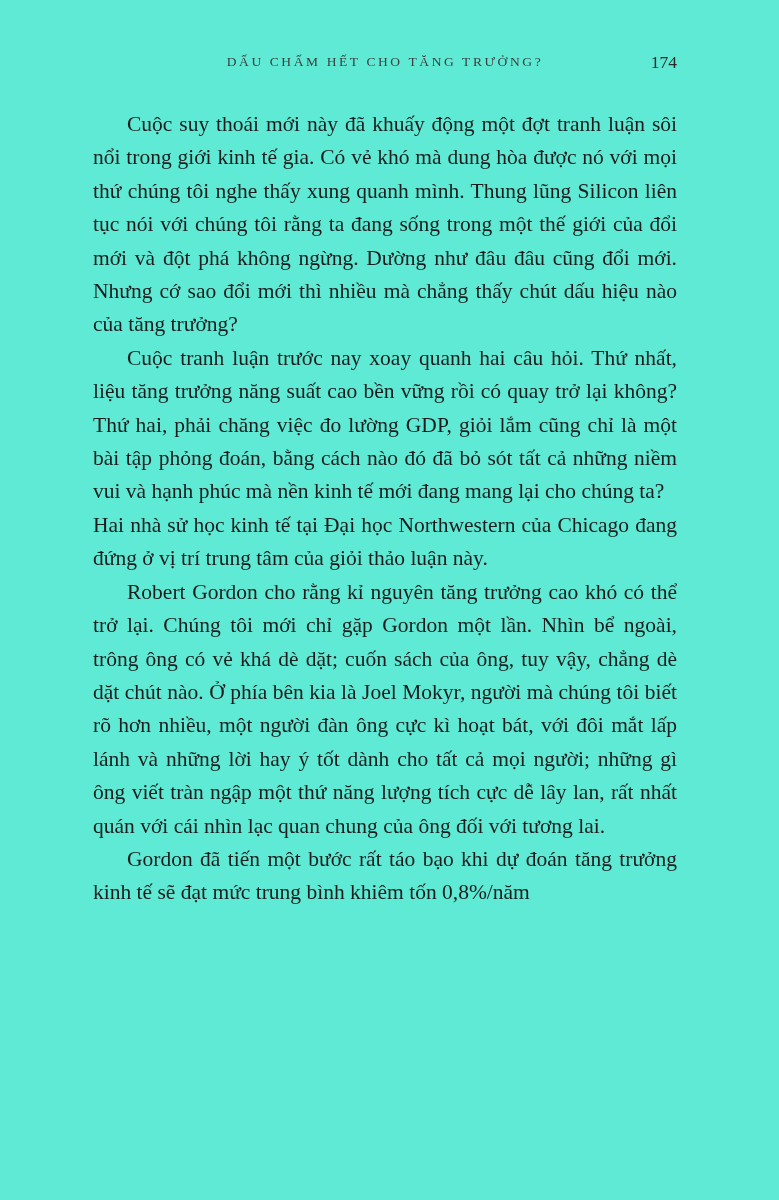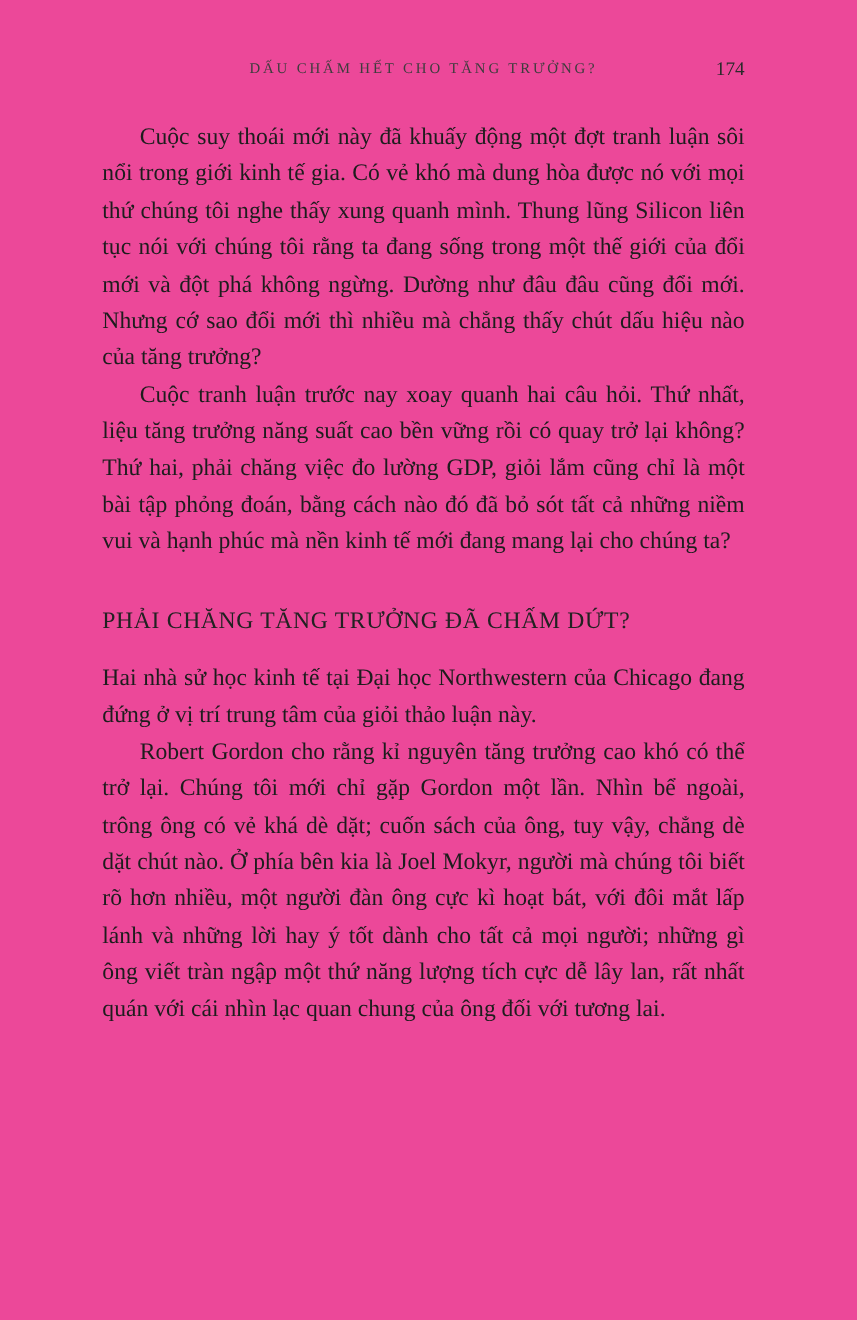--- a/index.html
+++ b/index.html
@@ -4,21 +4,21 @@
 <style>
   html, body {
     margin: 0;
     padding: 0;
     background: #ffffff;
   }
   .page {
     position: relative;
     width: 779px;
     height: 1200px;
-    background: #ec4899;
+    background: #5eead4;
     font-family: "Liberation Serif", "DejaVu Serif", serif;
     color: #1d1d1d;
     overflow: hidden;
   }
   .running-header {
     position: absolute;
     top: 52px;
     left: 93px;
     width: 584px;
     height: 24px;
@@ -78,19 +78,19 @@
 
   <div class="running-header">
     <div class="running-title">DẤU CHẤM HẾT CHO TĂNG TRƯỞNG?</div>
     <div class="page-number">174</div>
   </div>
 
   <div class="text-block">
     <p>Cuộc suy thoái mới này đã khuấy động một đợt tranh luận sôi nổi trong giới kinh tế gia. Có vẻ khó mà dung hòa được nó với mọi thứ chúng tôi nghe thấy xung quanh mình. Thung lũng Silicon liên tục nói với chúng tôi rằng ta đang sống trong một thế giới của đổi mới và đột phá không ngừng. Dường như đâu đâu cũng đổi mới. Nhưng cớ sao đổi mới thì nhiều mà chẳng thấy chút dấu hiệu nào của tăng trưởng?</p>
     <p>Cuộc tranh luận trước nay xoay quanh hai câu hỏi. Thứ nhất, liệu tăng trưởng năng suất cao bền vững rồi có quay trở lại không? Thứ hai, phải chăng việc đo lường GDP, giỏi lắm cũng chỉ là một bài tập phỏng đoán, bằng cách nào đó đã bỏ sót tất cả những niềm vui và hạnh phúc mà nền kinh tế mới đang mang lại cho chúng ta?</p>
 
-    <h2 class="section-heading">PHẢI CHĂNG TĂNG TRƯỞNG ĐÃ CHẤM DỨT?</h2>
 
     <p class="no-indent">Hai nhà sử học kinh tế tại Đại học Northwestern của Chicago đang đứng ở vị trí trung tâm của giỏi thảo luận này.</p>
     <p>Robert Gordon cho rằng kỉ nguyên tăng trưởng cao khó có thể trở lại. Chúng tôi mới chỉ gặp Gordon một lần. Nhìn bể ngoài, trông ông có vẻ khá dè dặt; cuốn sách của ông, tuy vậy, chẳng dè dặt chút nào. Ở phía bên kia là Joel Mokyr, người mà chúng tôi biết rõ hơn nhiều, một người đàn ông cực kì hoạt bát, với đôi mắt lấp lánh và những lời hay ý tốt dành cho tất cả mọi người; những gì ông viết tràn ngập một thứ năng lượng tích cực dễ lây lan, rất nhất quán với cái nhìn lạc quan chung của ông đối với tương lai.</p>
+    <p>Gordon đã tiến một bước rất táo bạo khi dự đoán tăng trưởng kinh tế sẽ đạt mức trung bình khiêm tốn 0,8%/năm</p>
   </div>
 
 </div>
 
 </body></html>

